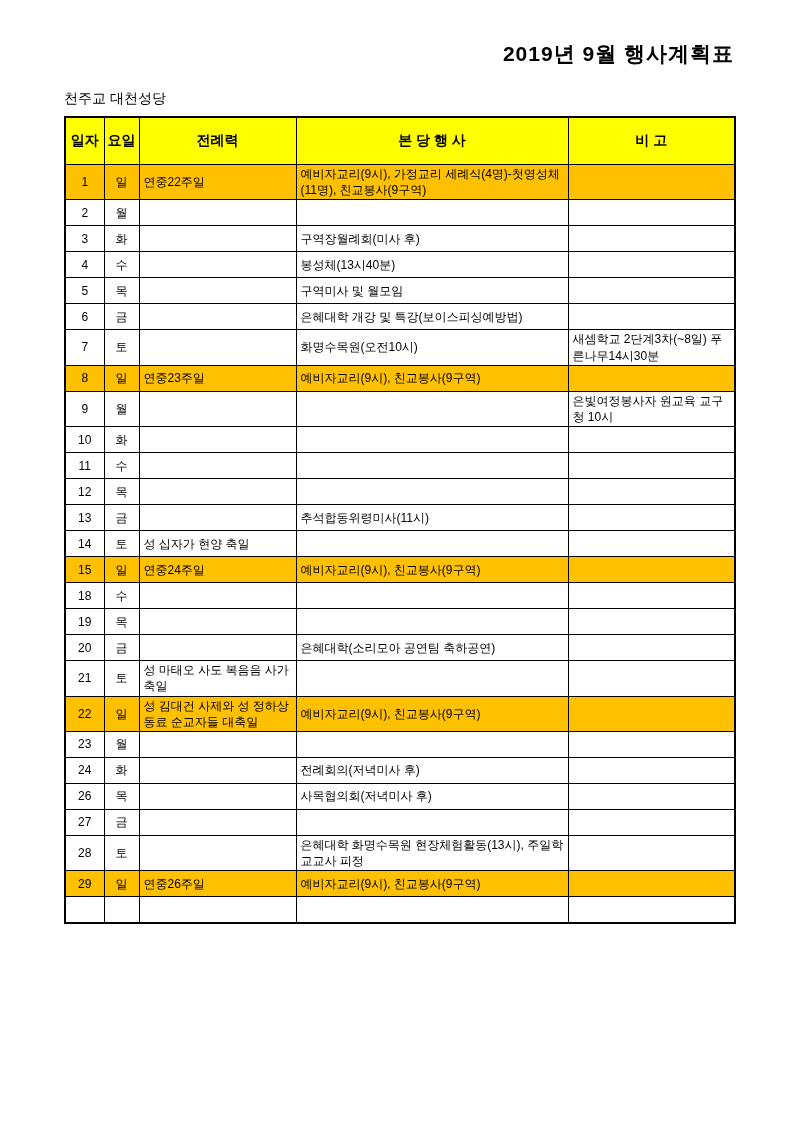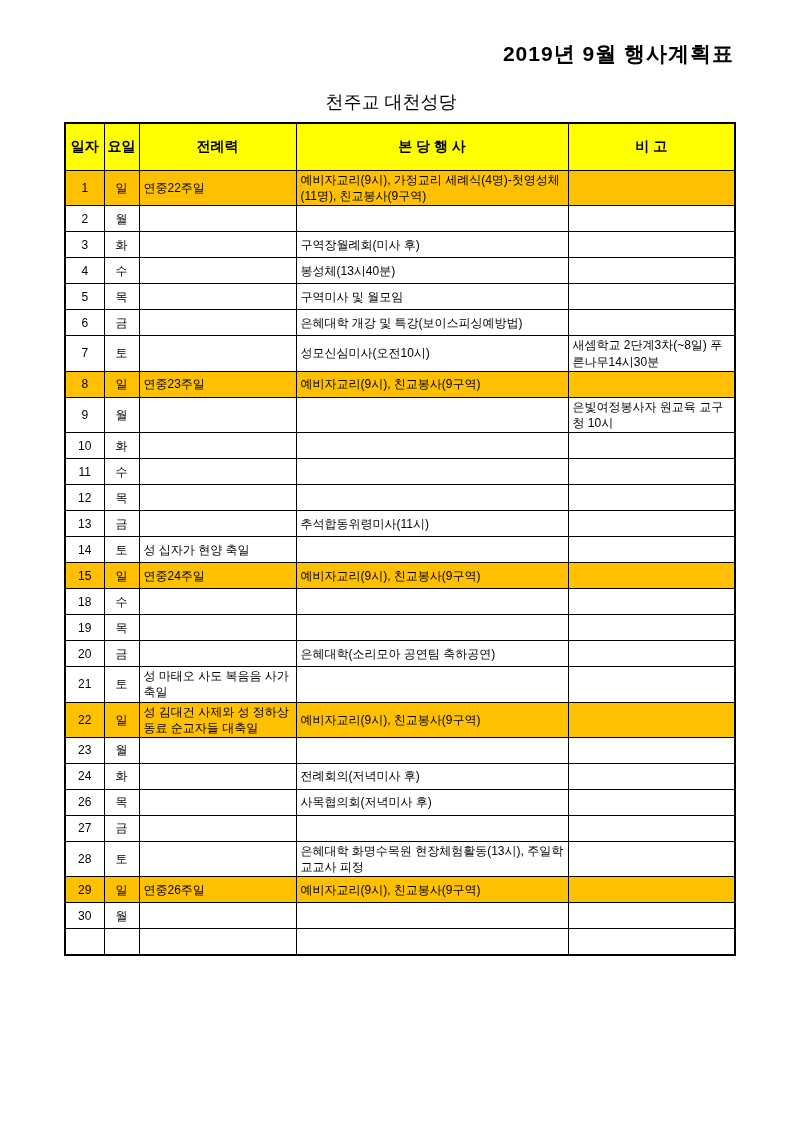--- a/index.html
+++ b/index.html
@@ -19,22 +19,22 @@
     box-sizing: border-box;
   }
   .doc-title {
     text-align: right;
     font-size: 21px;
     font-weight: bold;
     letter-spacing: 1px;
     margin: 0 0 22px 0;
   }
   .doc-subtitle {
-    text-align: center;
-    font-size: 18px;
+    text-align: left;
+    font-size: 14px;
     margin: 0 16px 8px 0;
   }
   table.calendar {
     border-collapse: collapse;
     table-layout: fixed;
     width: 670px;
     border: 2px solid #000;
   }
   table.calendar th,
   table.calendar td {
@@ -134,21 +134,21 @@
           <td class="col-date">6</td>
           <td class="col-day">금</td>
           <td class="col-liturgical"></td>
           <td class="col-event">은혜대학 개강 및 특강(보이스피싱예방법)</td>
           <td class="col-note"></td>
         </tr>
         <tr>
           <td class="col-date">7</td>
           <td class="col-day">토</td>
           <td class="col-liturgical"></td>
-          <td class="col-event">성모신심미사(오전10시)</td>
+          <td class="col-event">화명수목원(오전10시)</td>
           <td class="col-note">새셈학교 2단계3차(~8일) 푸른나무14시30분</td>
         </tr>
         <tr class="sunday">
           <td class="col-date">8</td>
           <td class="col-day">일</td>
           <td class="col-liturgical">연중23주일</td>
           <td class="col-event">예비자교리(9시), 친교봉사(9구역)</td>
           <td class="col-note"></td>
         </tr>
         <tr>
@@ -268,27 +268,20 @@
           <td class="col-day">토</td>
           <td class="col-liturgical"></td>
           <td class="col-event">은혜대학 화명수목원 현장체험활동(13시), 주일학교교사 피정</td>
           <td class="col-note"></td>
         </tr>
         <tr class="sunday">
           <td class="col-date">29</td>
           <td class="col-day">일</td>
           <td class="col-liturgical">연중26주일</td>
           <td class="col-event">예비자교리(9시), 친교봉사(9구역)</td>
-          <td class="col-note"></td>
-        </tr>
-        <tr>
-          <td class="col-date">30</td>
-          <td class="col-day">월</td>
-          <td class="col-liturgical"></td>
-          <td class="col-event"></td>
           <td class="col-note"></td>
         </tr>
         <tr>
           <td class="col-date"></td>
           <td class="col-day"></td>
           <td class="col-liturgical"></td>
           <td class="col-event"></td>
           <td class="col-note"></td>
         </tr>
       </tbody>

